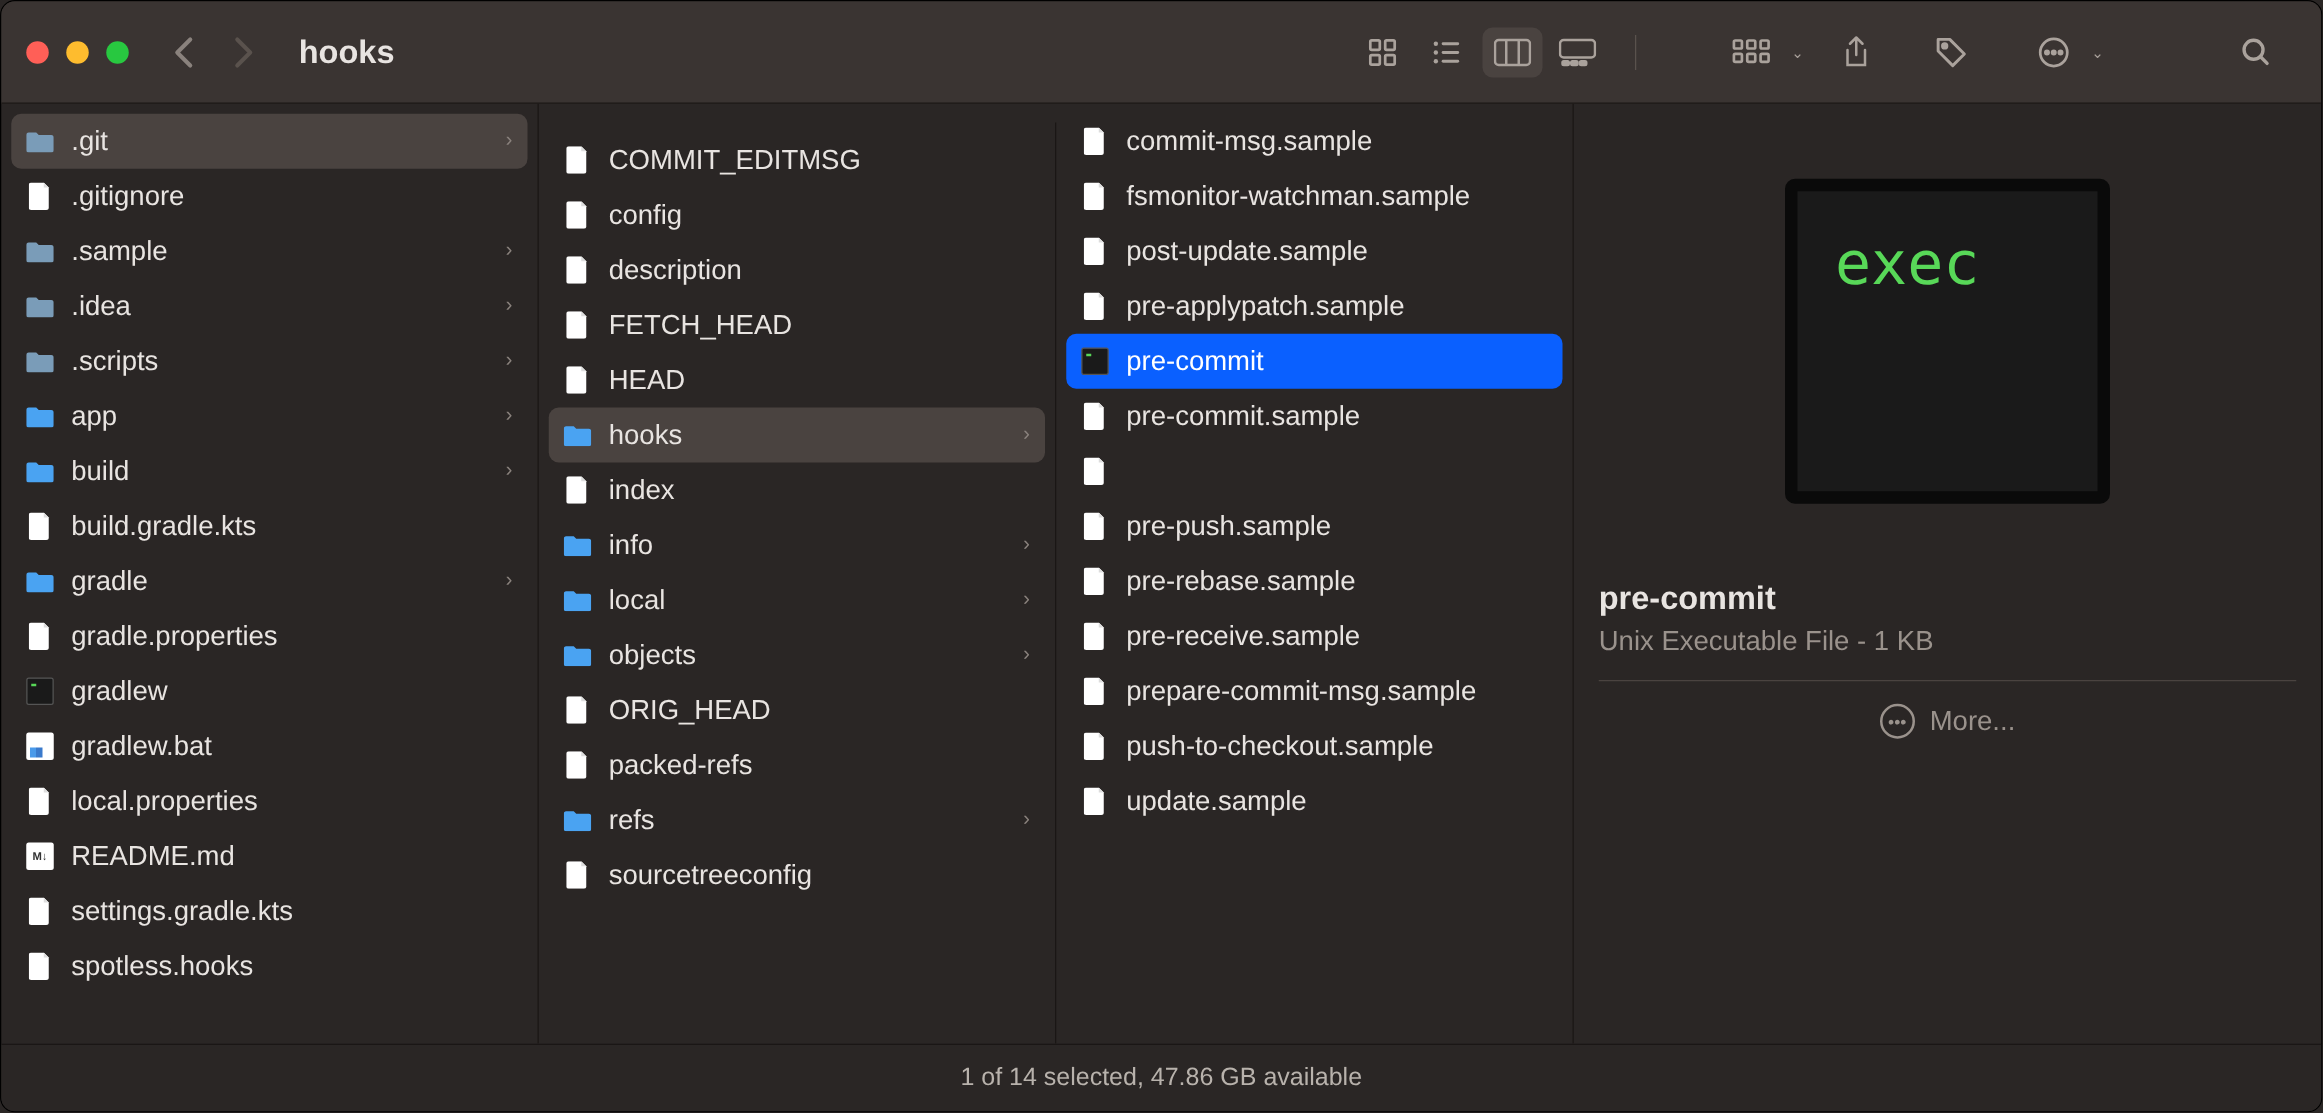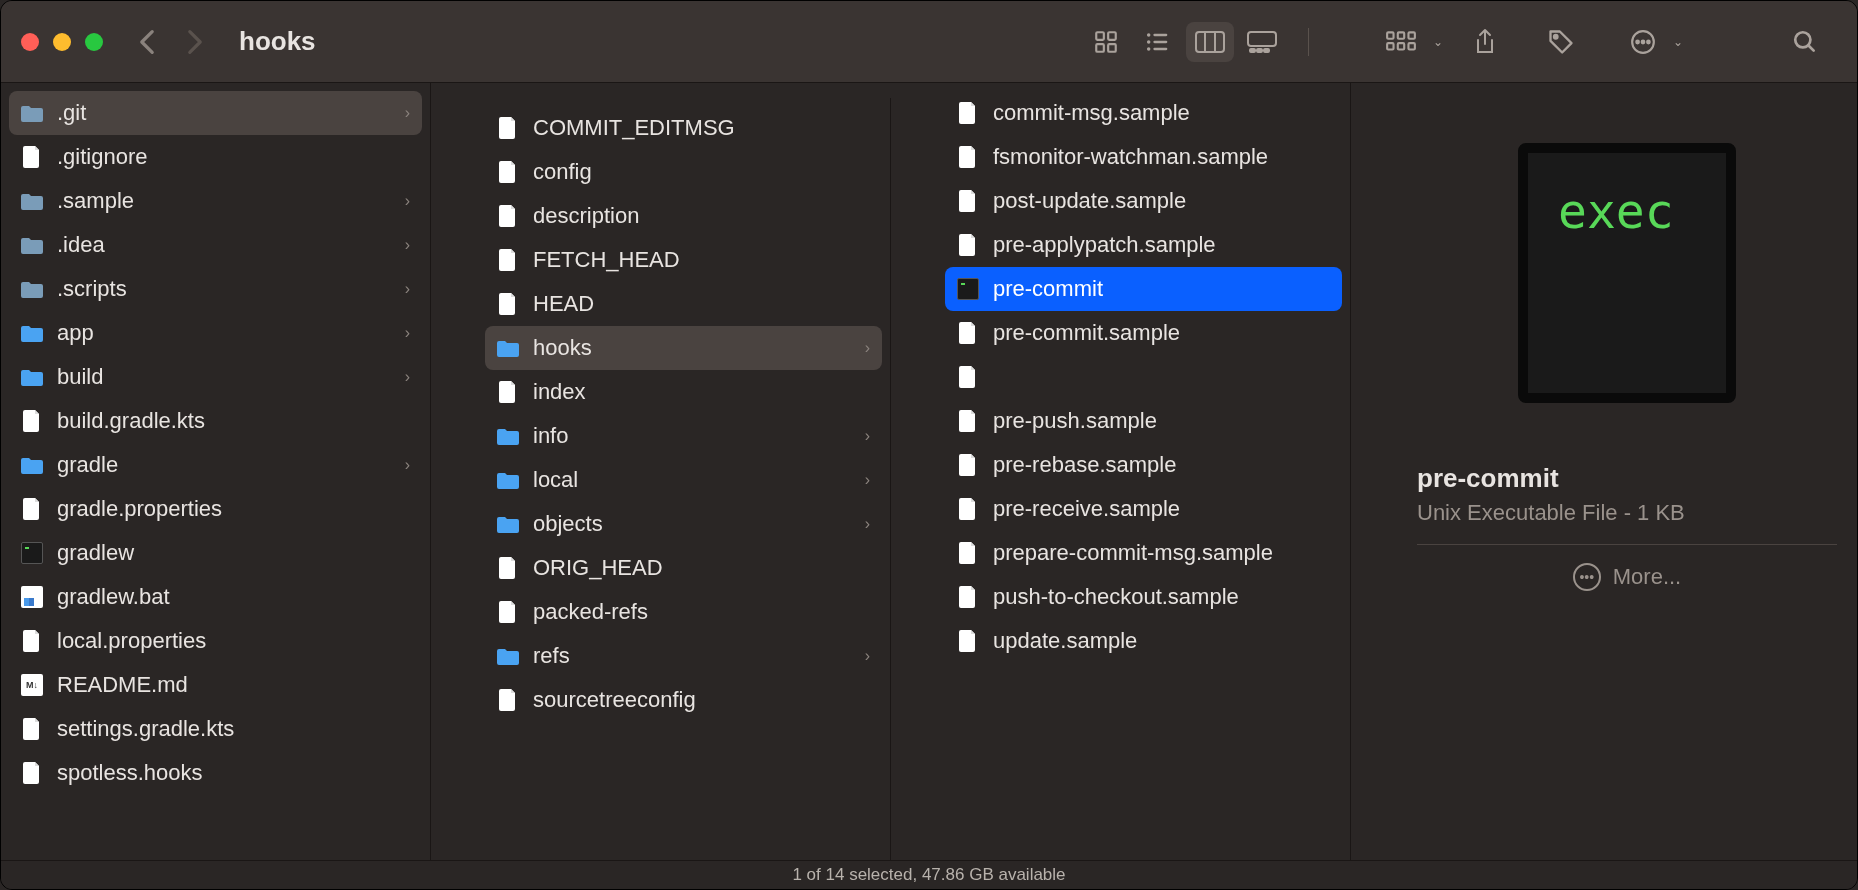--- a/index.html
+++ b/index.html
@@ -91,21 +91,20 @@
     .tool-group {
       display: flex;
       gap: 32px;
       align-items: center;
       margin: 0 40px;
     }
     .content {
       flex: 1;
       display: flex;
       overflow: hidden;
-      gap: 46px;
     }
     .column {
       border-right: 1px solid #1a1615;
       overflow-y: auto;
       padding: 8px 8px;
     }
     .col1 { width: 430px; }
     .col2 { width: 414px; margin-top: 15px; }
     .col3 { width: 414px; }
     .preview-pane {
@@ -150,21 +149,21 @@
     }
     .exec-icon::after {
       content: "";
       position: absolute;
       top: 4px; left: 3px;
       width: 4px; height: 2px;
       background: #58d858;
     }
     .preview-thumb {
       margin-top: 40px;
-      width: 218px; height: 260px;
+      width: 260px; height: 260px;
       background: #1a1a1a;
       border: 10px solid #0a0a0a;
       border-radius: 8px;
       display: flex;
       align-items: flex-start;
       padding: 30px;
       overflow: hidden;
     }
     .preview-thumb .exec-text {
       color: #58d858;
@@ -201,25 +200,25 @@
     .more-icon {
       width: 28px; height: 28px;
       border: 2px solid #9a928c;
       border-radius: 50%;
       display: flex;
       align-items: center;
       justify-content: center;
       font-size: 14px;
     }
     .status-bar {
-      height: 29px;
+      height: 54px;
       display: flex;
       align-items: center;
       justify-content: center;
-      font-size: 17px;
+      font-size: 20px;
       color: #b8b2ac;
       border-top: 1px solid #1a1615;
       background: #2a2625;
     }
     svg { display: block; }
     .md-icon {
       width: 22px; height: 22px;
       background: #fff;
       border-radius: 2px;
       display: flex;

